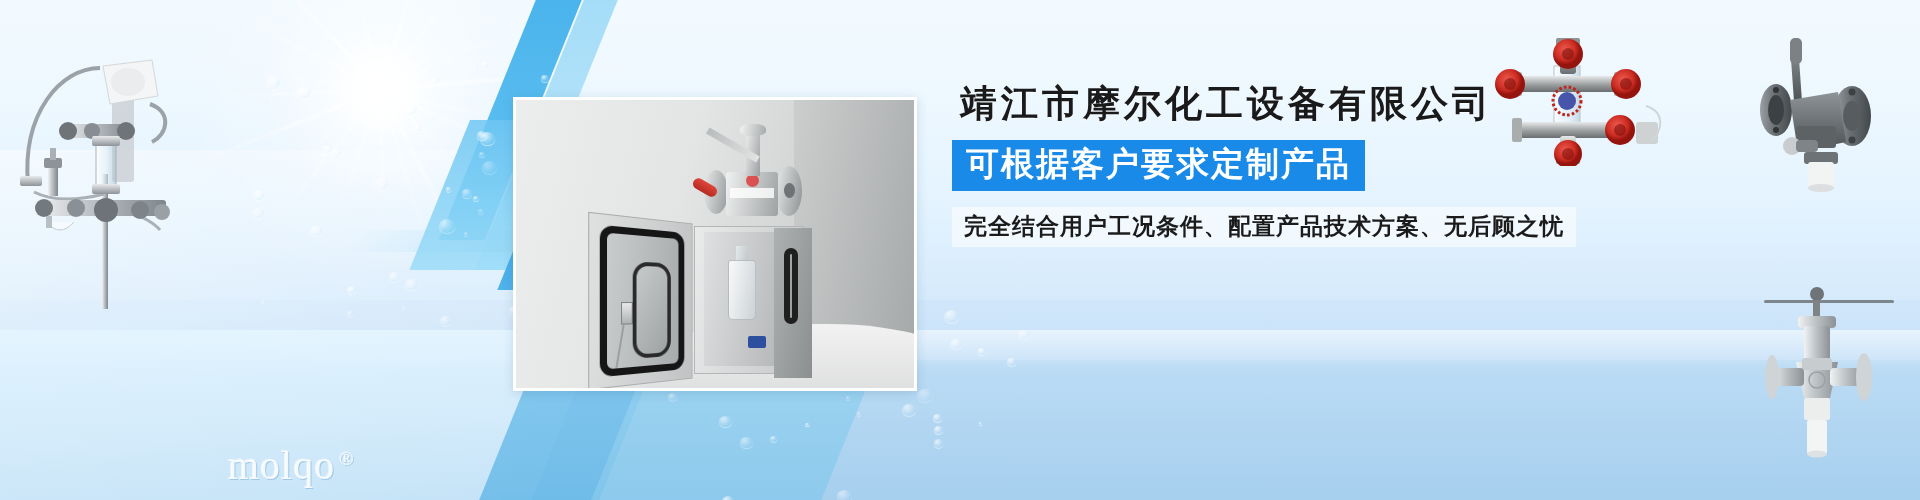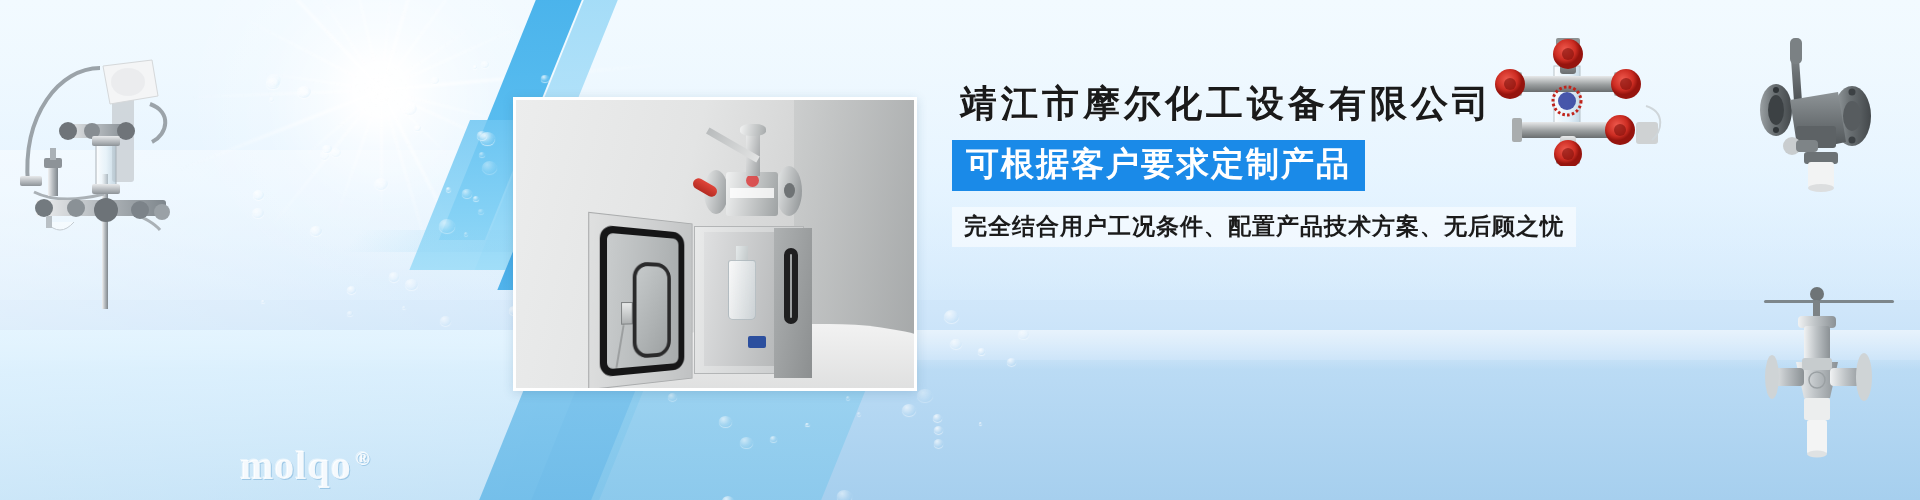--- a/index.html
+++ b/index.html
@@ -241,23 +241,23 @@
     font-family:"Liberation Serif", serif;
     font-size:10.5px;
     letter-spacing:.35px;
     line-height:1.62;
     text-transform:uppercase;
     opacity:.92;
   }
 
   
   .logo{
-    position:absolute; left:240px; top:442px;
+    position:absolute; left:228px; top:442px;
     font-family:"Liberation Serif", serif;
-    font-size:40px; font-weight:700;
+    font-size:40px; font-weight:400;
     color:rgba(255,255,255,0.88);
     letter-spacing:1px;
     text-shadow:
       1px 1px 0 rgba(120,175,215,0.55),
       -1px -1px 0 rgba(255,255,255,0.5);
     text-align: center;
   }
   .logo .reg{ font-size:19px; vertical-align:super; margin-left:4px; }
 </style>
 </head>

